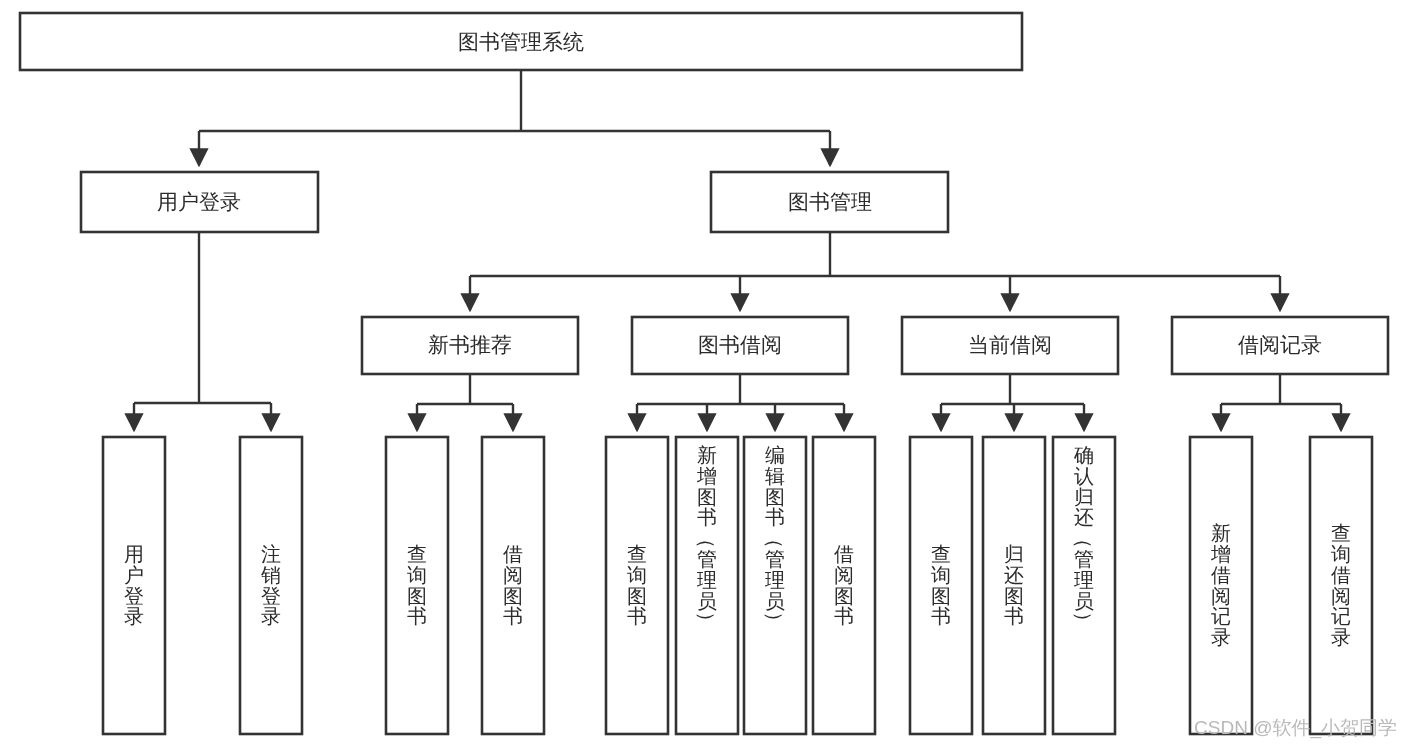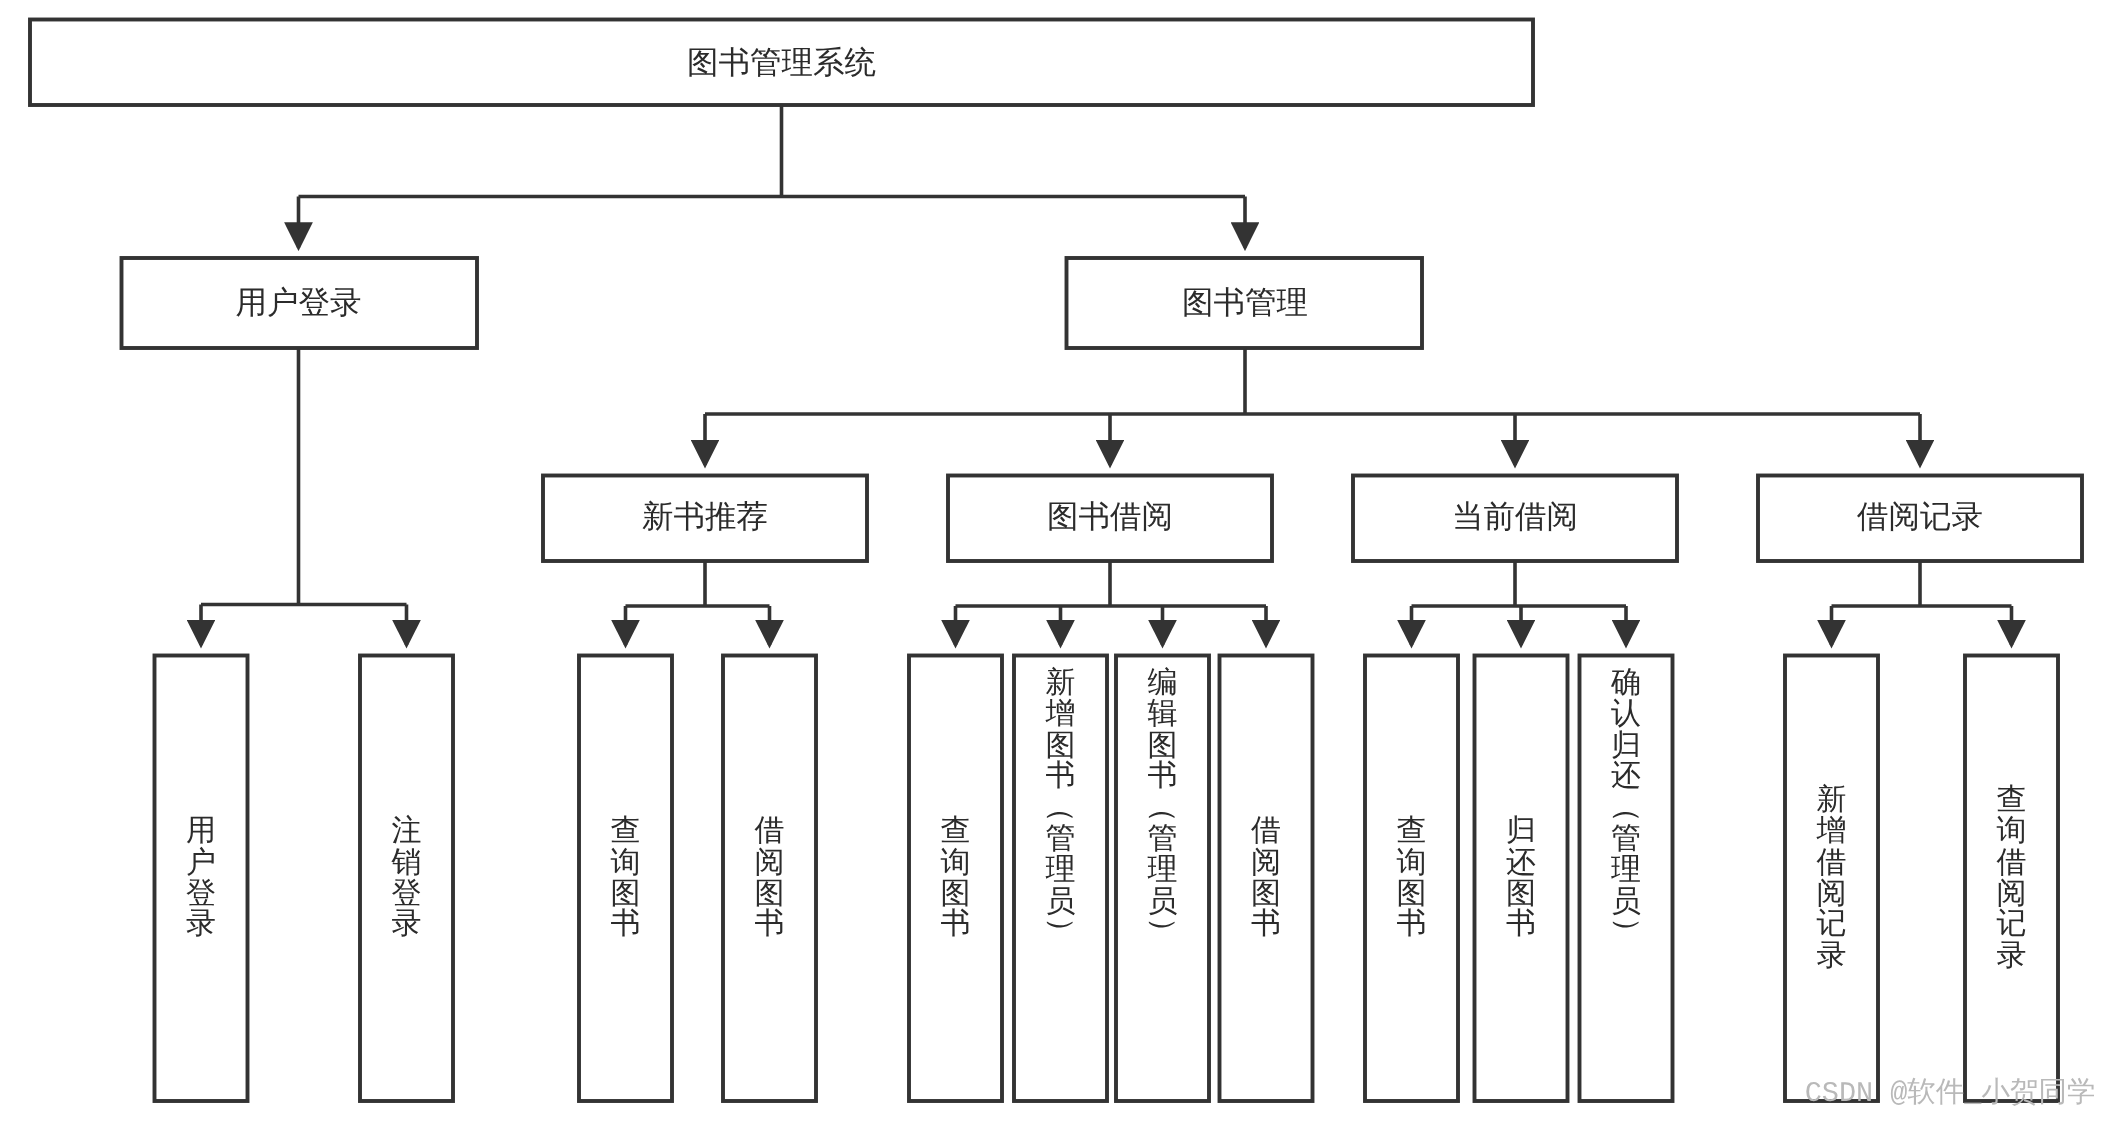--- a/index.html
+++ b/index.html
@@ -70,21 +70,21 @@
   }
   .vlabel span.rot {
     transform: rotate(90deg);
     display: block;
     line-height: 1.04em;
   }
   #watermark {
     position: absolute;
     right: 8px;
     bottom: 6px;
-    font-family: Liberation Mono, monospace;
+    font-family: Liberation Sans, sans-serif;
     font-size: 19px;
     color: #b9b9b9;
     white-space: nowrap;
     user-select: none;
     text-align: center;
   }
 </style>
 </head>
 <body>
 

